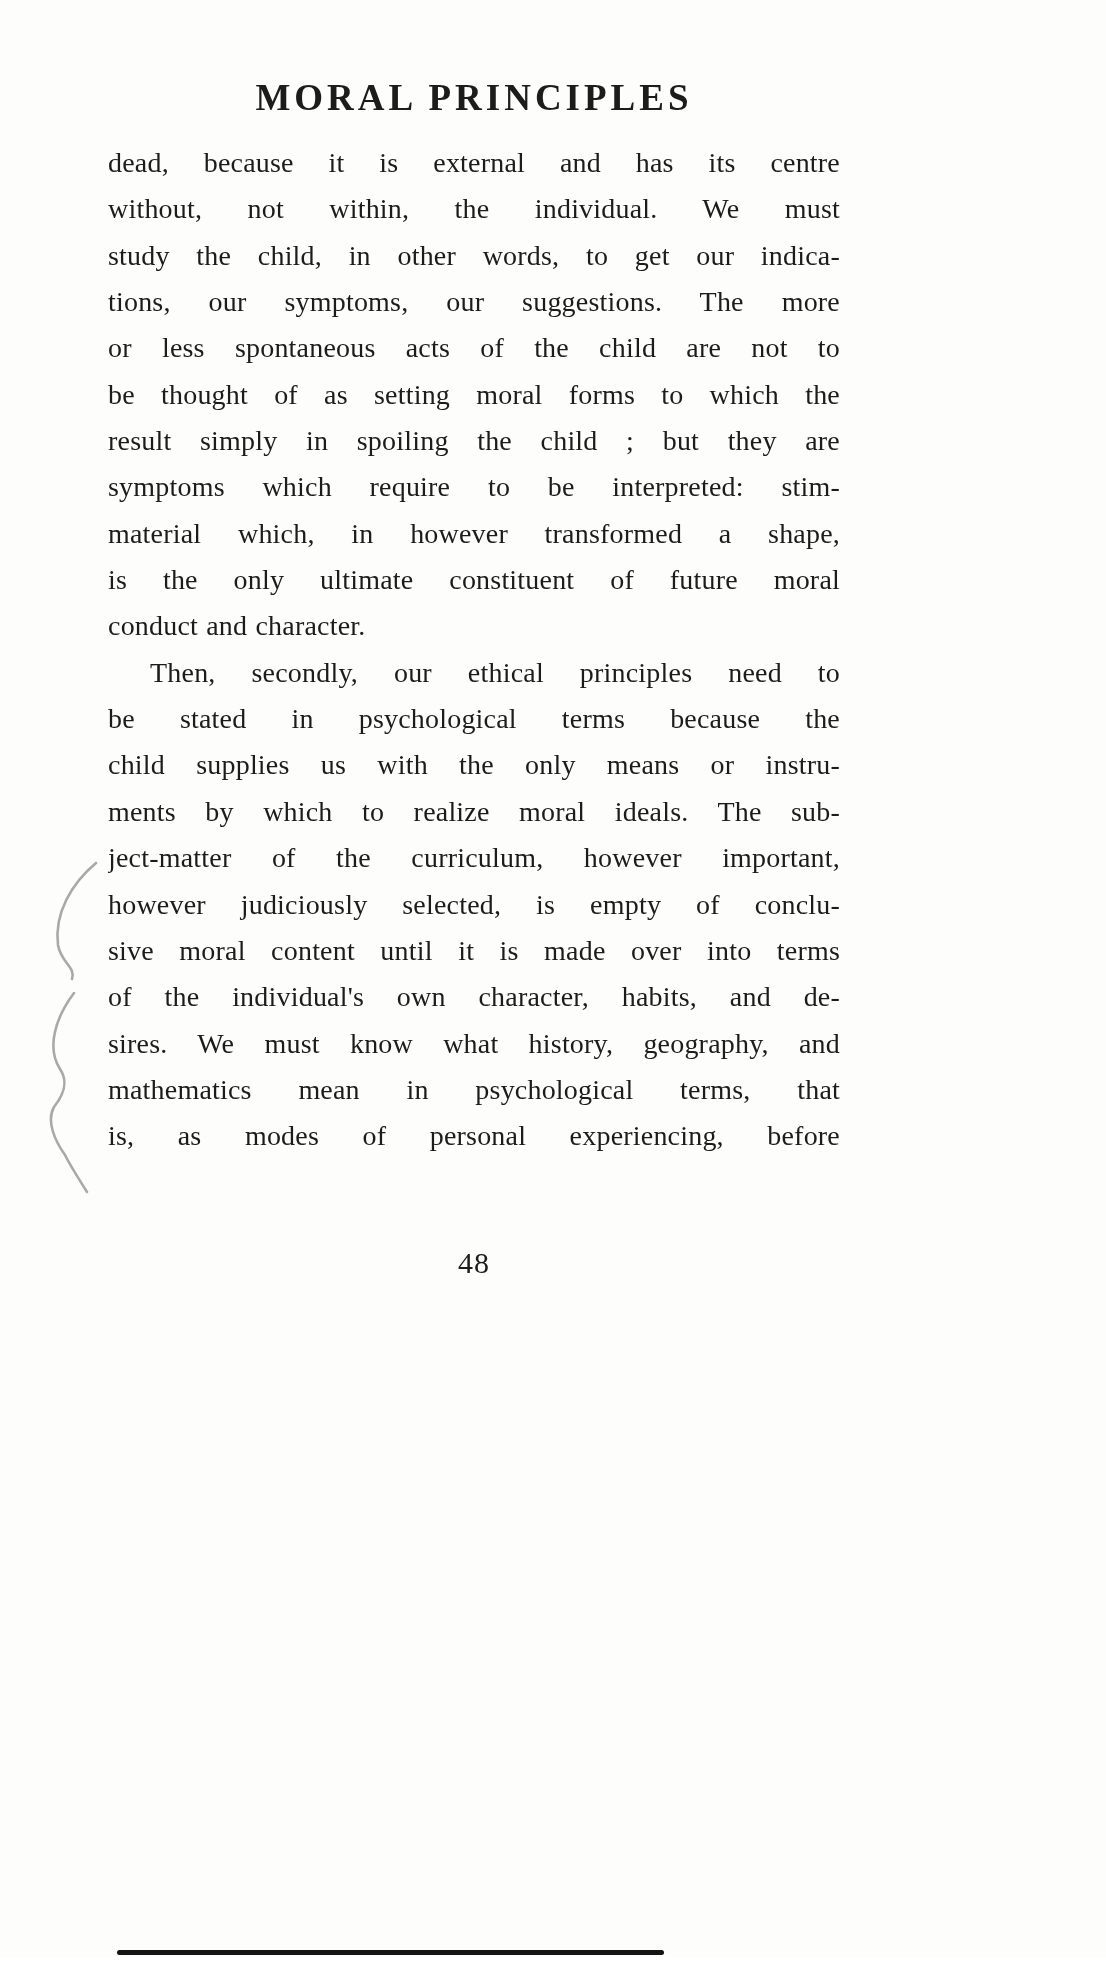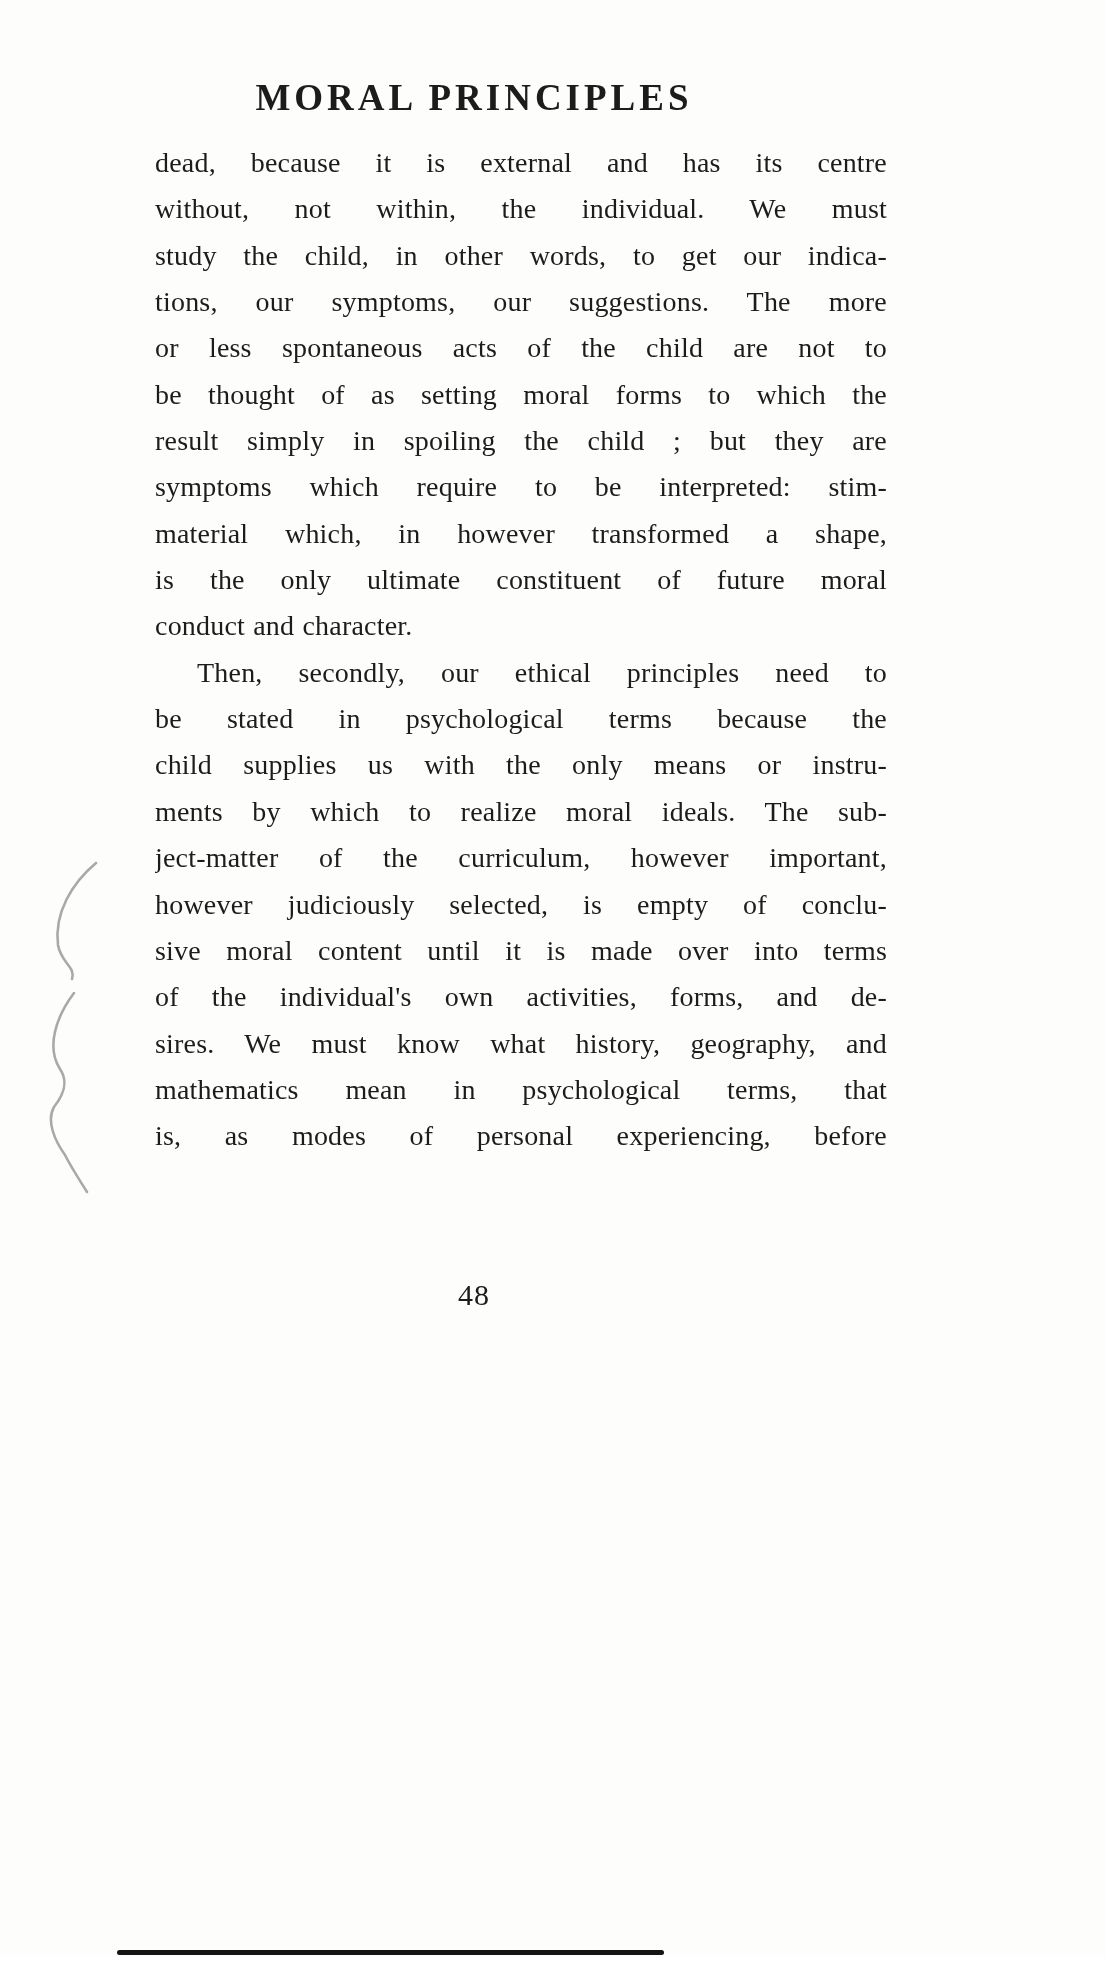--- a/index.html
+++ b/index.html
@@ -30,21 +30,20 @@
     color: var(--ink);
   }
   .text-block {
     position: absolute;
     top: 140px;
     left: 108px;
     width: 732px;
     font-size: 28px;
     line-height: 46.35px;
     color: var(--ink);
-    margin-left: 47px;
   }
   .line {
     text-align: justify;
     text-align-last: justify;
     height: 46.35px;
     overflow: hidden;
     letter-spacing: 0.2px;
     word-spacing: 1px;
   }
   .line.para-end {
@@ -55,21 +54,20 @@
   }
   .page-number {
     position: absolute;
     top: 1246px;
     left: 108px;
     width: 732px;
     text-align: center;
     font-size: 30px;
     letter-spacing: 1px;
     color: var(--ink);
-    margin-top: 32px;
   }
   .pencil-mark {
     position: absolute;
     top: 855px;
     left: 38px;
     width: 75px;
     height: 345px;
   }
   .pencil-mark path {
     fill: none;
@@ -107,21 +105,21 @@
       <div class="line">material which, in however transformed a shape,</div>
       <div class="line">is the only ultimate constituent of future moral</div>
       <div class="line para-end">conduct and character.</div>
       <div class="line indent">Then, secondly, our ethical principles need to</div>
       <div class="line">be stated in psychological terms because the</div>
       <div class="line">child supplies us with the only means or instru-</div>
       <div class="line">ments by which to realize moral ideals. The sub-</div>
       <div class="line">ject-matter of the curriculum, however important,</div>
       <div class="line">however judiciously selected, is empty of conclu-</div>
       <div class="line">sive moral content until it is made over into terms</div>
-      <div class="line">of the individual's own activities, forms, and de-</div>
+      <div class="line">of the individual's own character, habits, and de-</div>
       <div class="line">sires. We must know what history, geography, and</div>
       <div class="line">mathematics mean in psychological terms, that</div>
       <div class="line">is, as modes of personal experiencing, before</div>
     </div>
 
   <svg class="pencil-mark" viewBox="0 0 75 345" aria-hidden="true">
     <path d="M58 8 C34 28, 16 58, 20 90 C23 108, 38 112, 34 124"></path>
     <path d="M36 138 C18 162, 8 192, 22 214 C30 226, 27 238, 16 252 C8 266, 17 286, 27 300 C33 312, 41 324, 49 337"></path>
   </svg>
 

